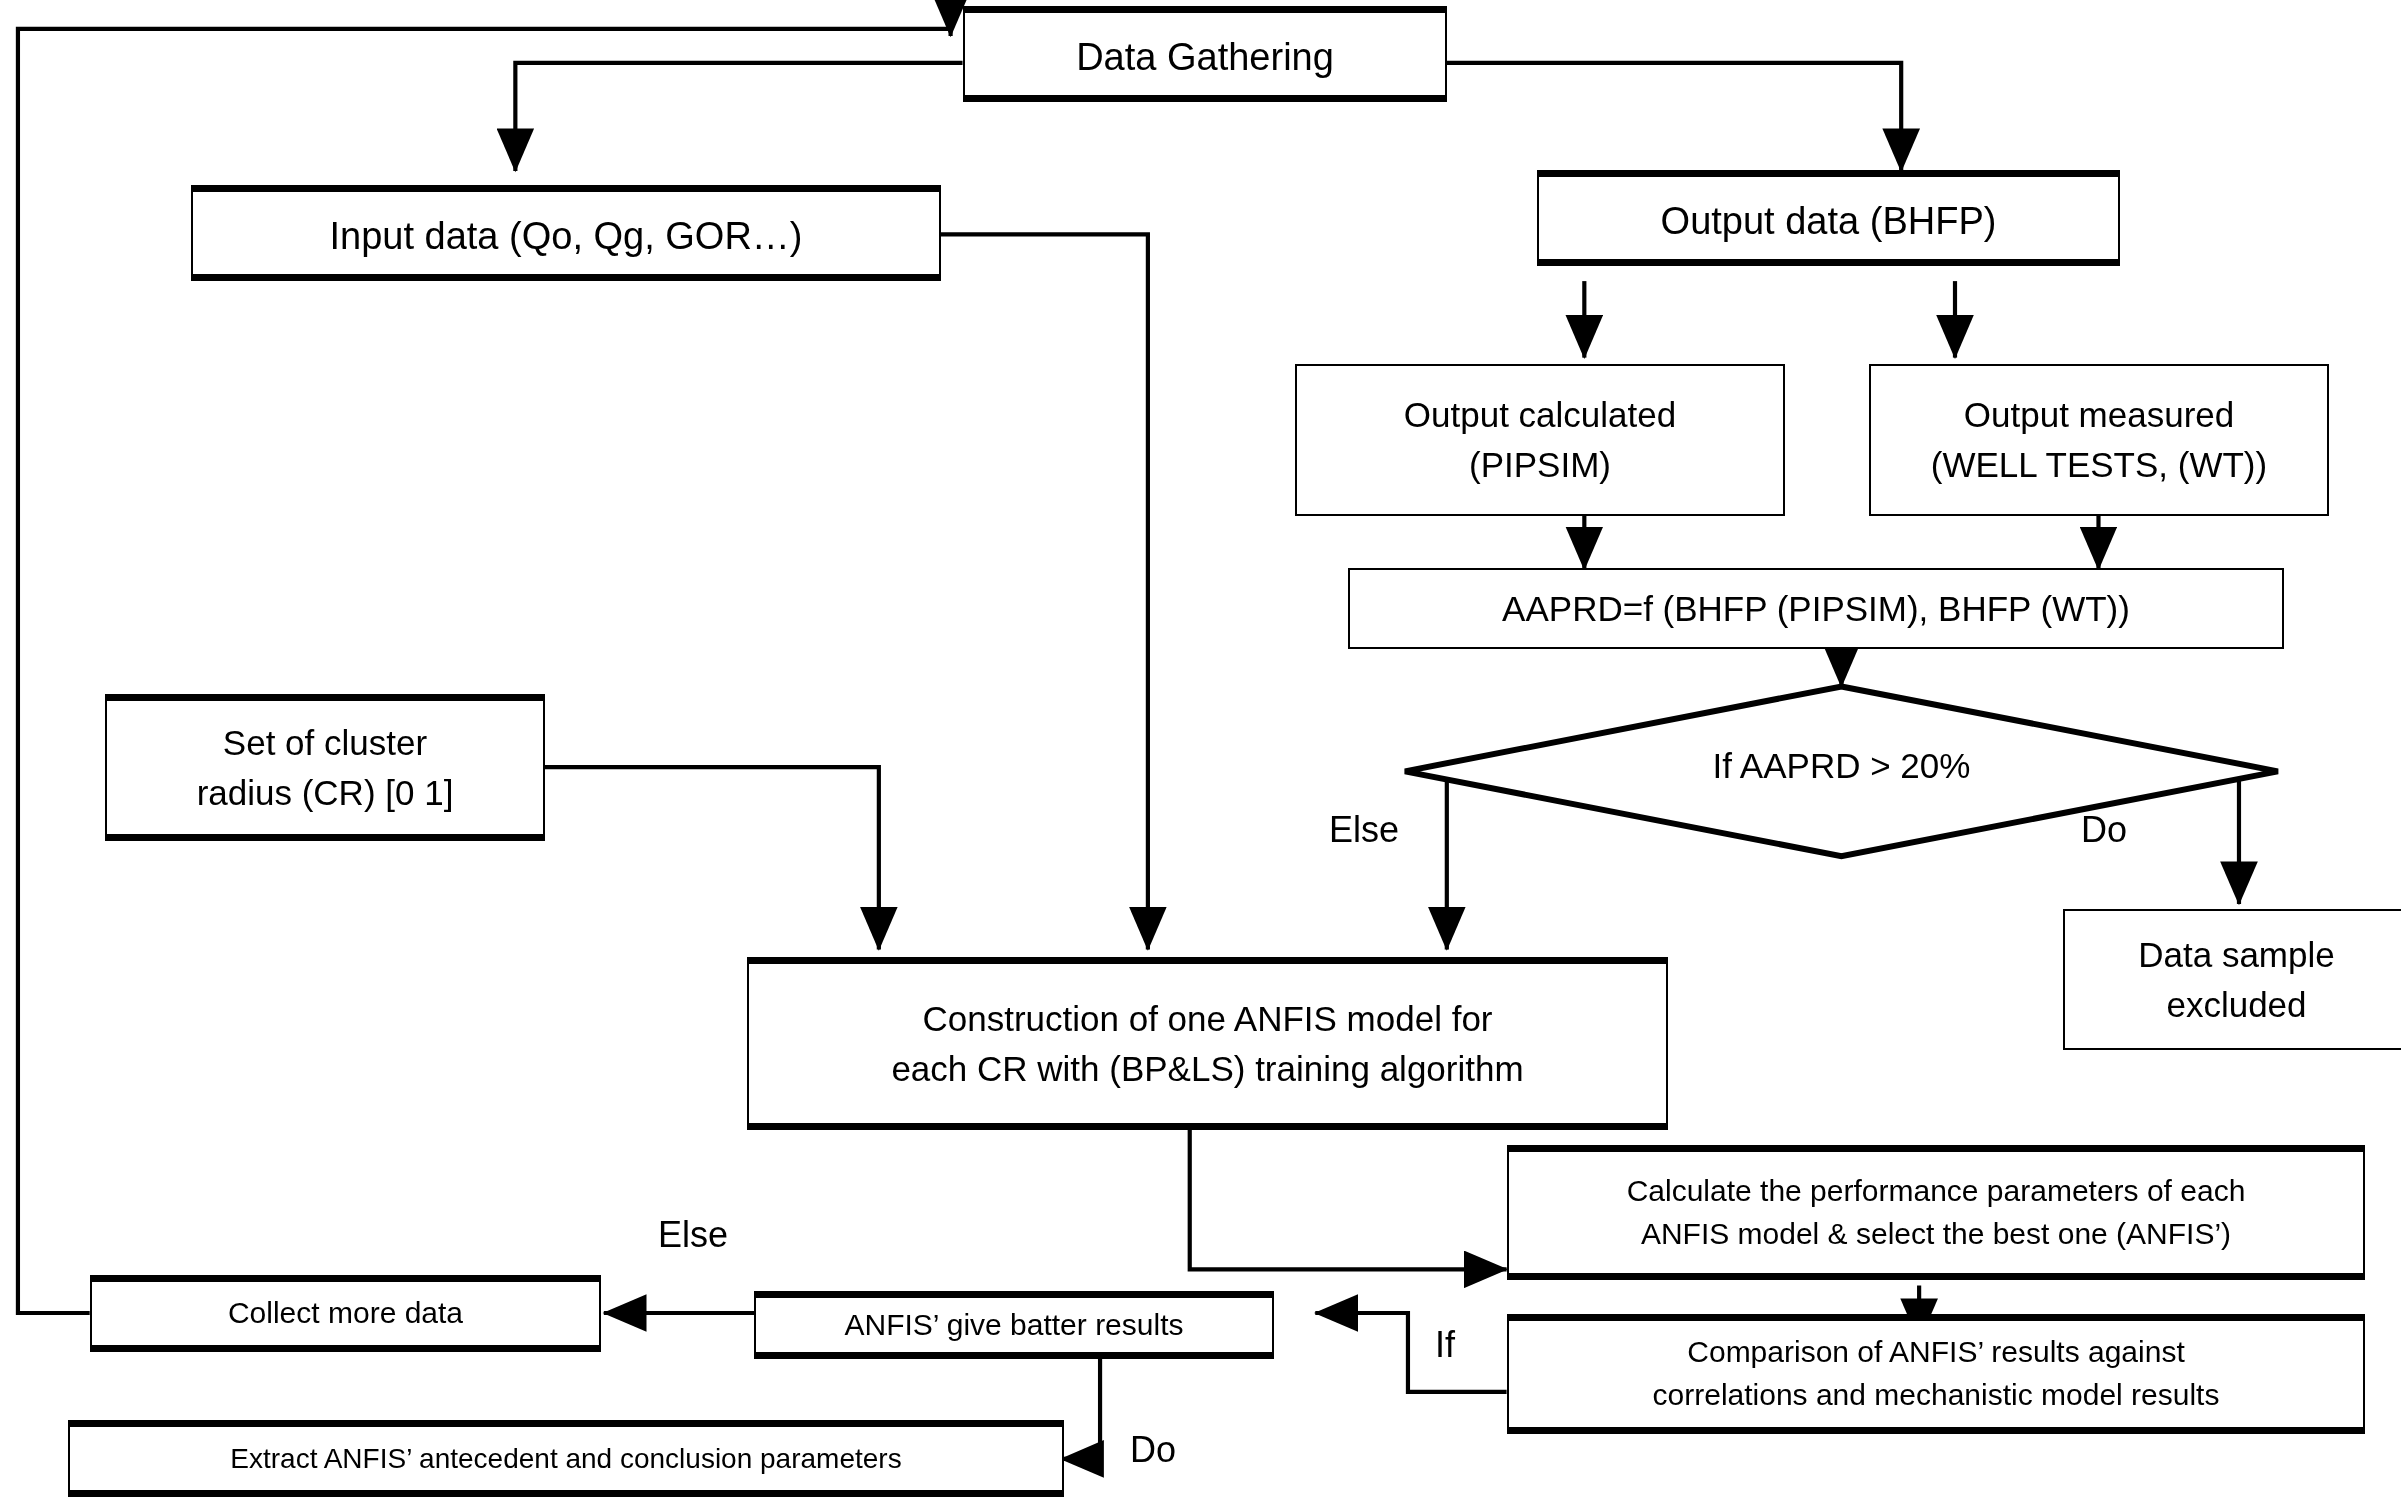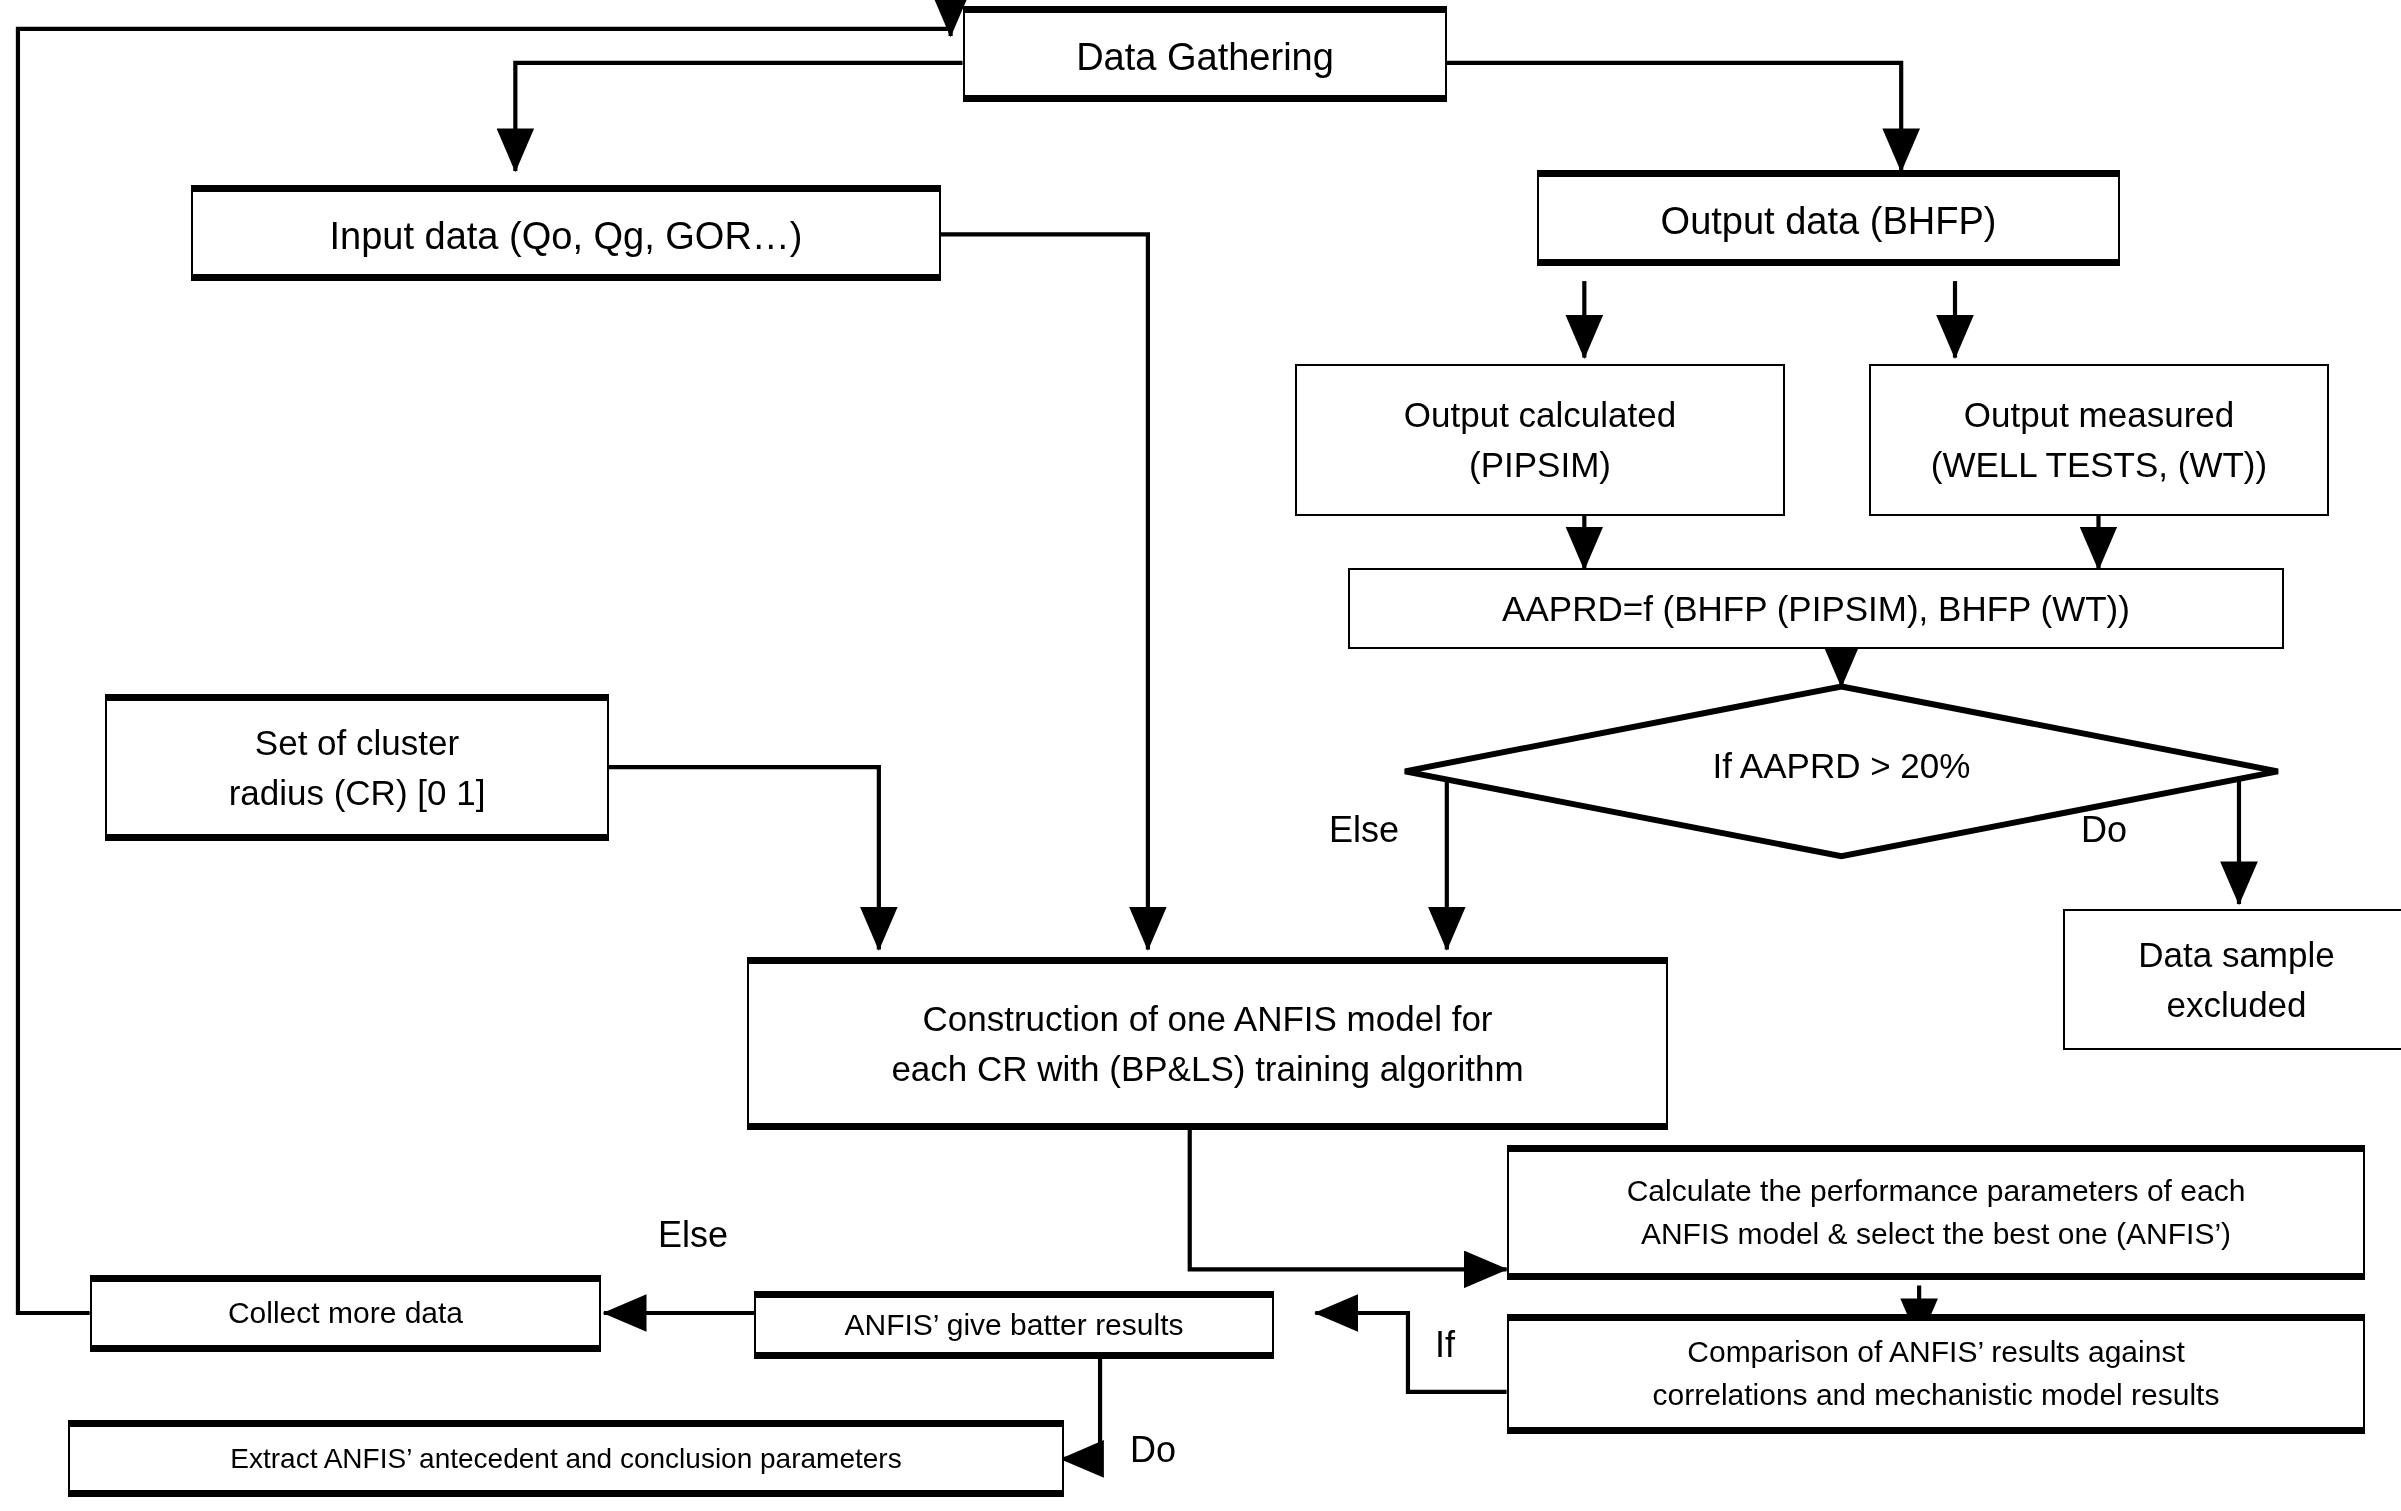--- a/index.html
+++ b/index.html
@@ -136,21 +136,21 @@
 
   <div class="diamond-wrap" style="left:1405px; top:686px; width:873px; height:170px;">
     <div class="dlabel">If AAPRD &gt; 20%</div>
   </div>
 
   <div class="node" style="left:2063px; top:909px; width:347px; height:141px;">
     <span class="ln fs-mid">Data sample</span>
     <span class="ln fs-mid">excluded</span>
   </div>
 
-  <div class="node heavy" style="left:105px; top:694px; width:504px; height:147px;">
+  <div class="node heavy" style="left:105px; top:694px; width:440px; height:147px;">
     <span class="ln fs-mid">Set of cluster</span>
     <span class="ln fs-mid">radius (CR) [0 1]</span>
   </div>
 
   <div class="node heavy" style="left:747px; top:957px; width:921px; height:173px;">
     <span class="ln fs-mid">Construction of one ANFIS model for</span>
     <span class="ln fs-mid">each CR with (BP&amp;LS) training algorithm</span>
   </div>
 
   <div class="node heavy" style="left:1507px; top:1145px; width:858px; height:135px;">

